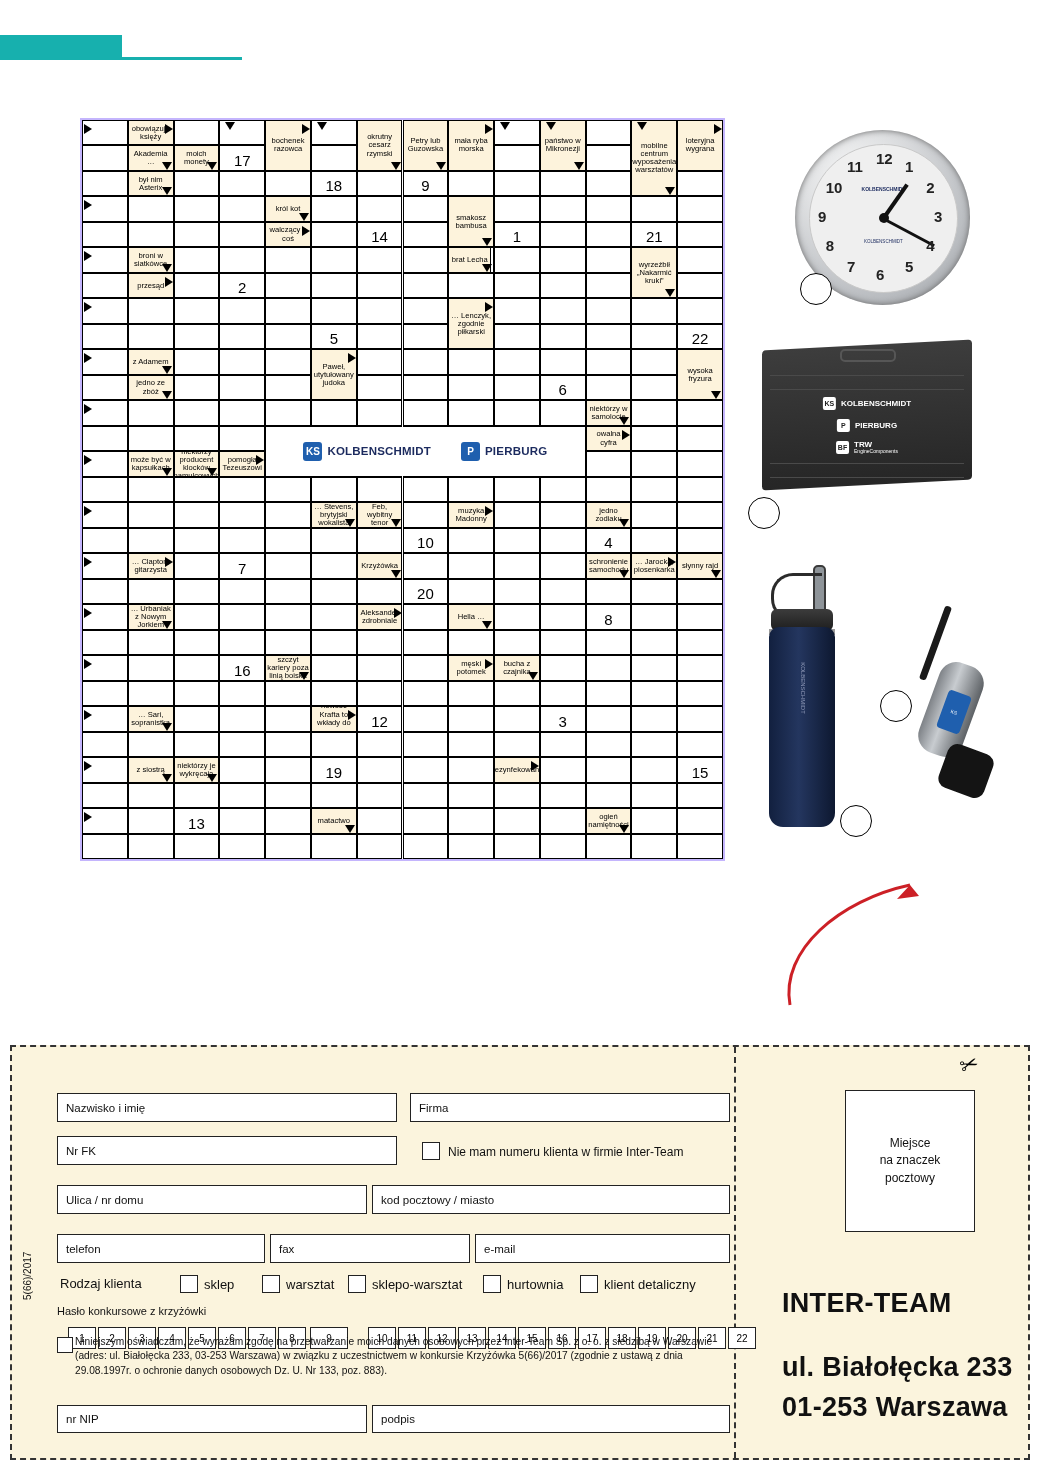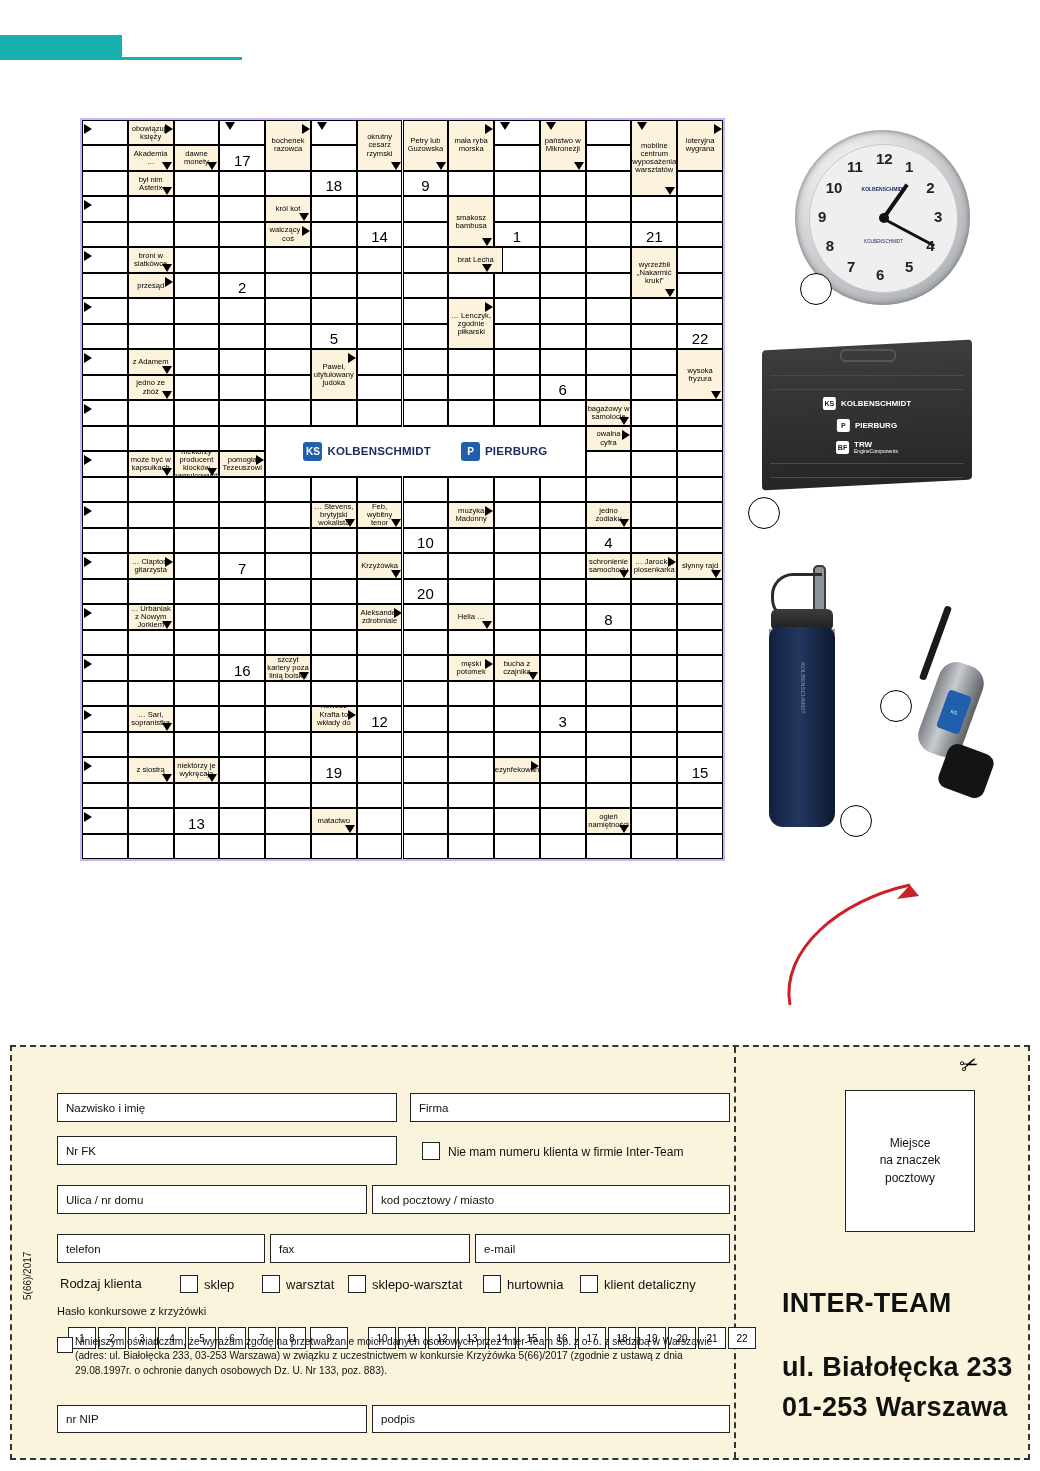--- a/index.html
+++ b/index.html
@@ -484,21 +484,21 @@
       <div class="cell empty" style="left: 366.286px; top: 713.517px; width: 45.7857px; height: 25.4828px;"></div>
       <div class="cell empty" style="left: 412.071px; top: 713.517px; width: 45.7857px; height: 25.4828px;"></div>
       <div class="cell empty" style="left: 457.857px; top: 713.517px; width: 45.7857px; height: 25.4828px;"></div>
       <div class="cell empty" style="left: 503.643px; top: 713.517px; width: 45.7857px; height: 25.4828px;"></div>
       <div class="cell empty" style="left: 549.429px; top: 713.517px; width: 45.7857px; height: 25.4828px;"></div>
       <div class="cell empty" style="left: 595.214px; top: 713.517px; width: 45.7857px; height: 25.4828px;"></div>
       <div class="cell clue" style="left: 45.7857px; top: 0px; width: 45.7857px; height: 25.4828px;">obowiązuje księży</div>
       <div class="arrow-r" style="left: 82.5714px; top: 4px; position: absolute;"></div>
       <div class="cell clue" style="left: 45.7857px; top: 25.4828px; width: 45.7857px; height: 25.4828px;">Akademia …</div>
       <div class="arrow-d" style="left: 79.5714px; top: 41.9655px; position: absolute;"></div>
-      <div class="cell clue" style="left: 91.5714px; top: 25.4828px; width: 45.7857px; height: 25.4828px;">dawne monety</div>
+      <div class="cell clue" style="left: 91.5714px; top: 25.4828px; width: 45.7857px; height: 25.4828px;">moich monety</div>
       <div class="arrow-d" style="left: 125.357px; top: 41.9655px; position: absolute;"></div>
       <div class="cell clue" style="left: 183.143px; top: 0px; width: 45.7857px; height: 50.9655px;">bochenek razowca</div>
       <div class="arrow-r" style="left: 219.929px; top: 4px; position: absolute;"></div>
       <div class="cell clue" style="left: 274.714px; top: 0px; width: 45.7857px; height: 50.9655px;">okrutny cesarz rzymski</div>
       <div class="arrow-d" style="left: 308.5px; top: 41.9655px; position: absolute;"></div>
       <div class="cell clue" style="left: 320.5px; top: 0px; width: 45.7857px; height: 50.9655px;">Petry lub Guzowska</div>
       <div class="arrow-d" style="left: 354.286px; top: 41.9655px; position: absolute;"></div>
       <div class="cell clue" style="left: 366.286px; top: 0px; width: 45.7857px; height: 50.9655px;">mała ryba morska</div>
       <div class="arrow-r" style="left: 403.071px; top: 4px; position: absolute;"></div>
       <div class="cell clue" style="left: 457.857px; top: 0px; width: 45.7857px; height: 50.9655px;">państwo w Mikronezji</div>
@@ -512,35 +512,35 @@
       <div class="cell clue" style="left: 183.143px; top: 76.4483px; width: 45.7857px; height: 25.4828px;">król kot</div>
       <div class="arrow-d" style="left: 216.929px; top: 92.931px; position: absolute;"></div>
       <div class="cell clue" style="left: 183.143px; top: 101.931px; width: 45.7857px; height: 25.4828px;">walczący o coś</div>
       <div class="arrow-r" style="left: 219.929px; top: 105.931px; position: absolute;"></div>
       <div class="cell clue" style="left: 366.286px; top: 76.4483px; width: 45.7857px; height: 50.9655px;">smakosz bambusa</div>
       <div class="arrow-d" style="left: 400.071px; top: 118.414px; position: absolute;"></div>
       <div class="cell clue" style="left: 45.7857px; top: 127.414px; width: 45.7857px; height: 25.4828px;">broni w siatkówce</div>
       <div class="arrow-d" style="left: 79.5714px; top: 143.897px; position: absolute;"></div>
       <div class="cell clue" style="left: 45.7857px; top: 152.897px; width: 45.7857px; height: 25.4828px;">przesąd</div>
       <div class="arrow-r" style="left: 82.5714px; top: 156.897px; position: absolute;"></div>
-      <div class="cell clue" style="left: 366.286px; top: 127.414px; width: 55px; height: 25.4828px;">brat Lecha</div>
+      <div class="cell clue" style="left: 366.286px; top: 127.414px; width: 43px; height: 25.4828px;">brat Lecha</div>
       <div class="arrow-d" style="left: 400.071px; top: 143.897px; position: absolute;"></div>
       <div class="cell clue" style="left: 549.429px; top: 127.414px; width: 45.7857px; height: 50.9655px;">wyrzeźbił „Nakarmić kruki”</div>
       <div class="arrow-d" style="left: 583.214px; top: 169.379px; position: absolute;"></div>
       <div class="cell clue" style="left: 366.286px; top: 178.379px; width: 45.7857px; height: 50.9655px;">… Lenczyk, zgodnie piłkarski</div>
       <div class="arrow-r" style="left: 403.071px; top: 182.379px; position: absolute;"></div>
       <div class="cell clue" style="left: 45.7857px; top: 229.345px; width: 45.7857px; height: 25.4828px;">z Adamem</div>
       <div class="arrow-d" style="left: 79.5714px; top: 245.828px; position: absolute;"></div>
       <div class="cell clue" style="left: 45.7857px; top: 254.828px; width: 45.7857px; height: 25.4828px;">jedno ze zbóż</div>
       <div class="arrow-d" style="left: 79.5714px; top: 271.31px; position: absolute;"></div>
       <div class="cell clue" style="left: 228.929px; top: 229.345px; width: 45.7857px; height: 50.9655px;">Paweł, utytułowany judoka</div>
       <div class="arrow-r" style="left: 265.714px; top: 233.345px; position: absolute;"></div>
       <div class="cell clue" style="left: 595.214px; top: 229.345px; width: 45.7857px; height: 50.9655px;">wysoka fryzura</div>
       <div class="arrow-d" style="left: 629px; top: 271.31px; position: absolute;"></div>
-      <div class="cell clue" style="left: 503.643px; top: 280.31px; width: 45.7857px; height: 25.4828px;">bagażowy w samolocie</div>
+      <div class="cell clue" style="left: 503.643px; top: 280.31px; width: 45.7857px; height: 25.4828px;">niektórzy w samolocie</div>
       <div class="arrow-d" style="left: 537.429px; top: 296.793px; position: absolute;"></div>
       <div class="cell clue" style="left: 503.643px; top: 305.793px; width: 45.7857px; height: 25.4828px;">owalna cyfra</div>
       <div class="arrow-r" style="left: 540.429px; top: 309.793px; position: absolute;"></div>
       <div class="cell clue" style="left: 45.7857px; top: 331.276px; width: 45.7857px; height: 25.4828px;">może być w kapsułkach</div>
       <div class="arrow-d" style="left: 79.5714px; top: 347.759px; position: absolute;"></div>
       <div class="cell clue" style="left: 91.5714px; top: 331.276px; width: 45.7857px; height: 25.4828px;">niektórzy producent klocków hamulcowych</div>
       <div class="arrow-d" style="left: 125.357px; top: 347.759px; position: absolute;"></div>
       <div class="cell clue" style="left: 137.357px; top: 331.276px; width: 45.7857px; height: 25.4828px;">pomogła Tezeuszowi</div>
       <div class="arrow-r" style="left: 174.143px; top: 335.276px; position: absolute;"></div>
       <div class="cell clue" style="left: 228.929px; top: 382.241px; width: 45.7857px; height: 25.4828px;">… Stevens, brytyjski wokalista</div>

